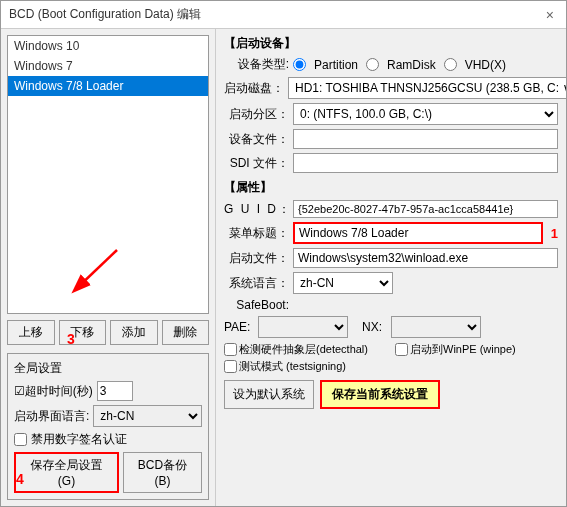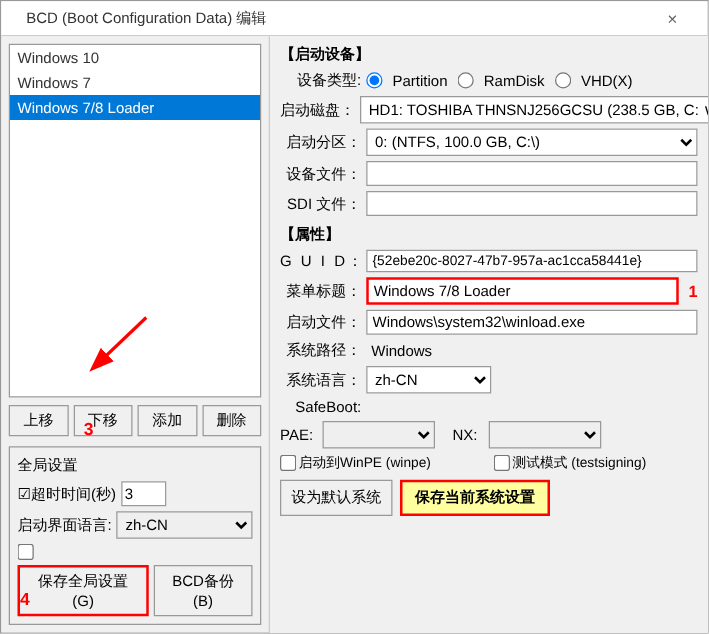--- a/index.html
+++ b/index.html
@@ -1,18 +1,18 @@
 <!DOCTYPE html>
 <html><head>
   <meta charset="utf-8">
   <style>
     * { box-sizing: border-box; margin: 0; padding: 0; font-family: 'Microsoft YaHei', SimSun, sans-serif; font-size: 12px; }
     body { background: #f0f0f0; display: flex; justify-content: center; align-items: center; width: 567px; height: 507px; overflow: hidden; }
     .window { width: 567px; height: 507px; background: #f0f0f0; border: 1px solid #999; display: flex; flex-direction: column; position: relative; }
-    .titlebar { background: #fff; border-bottom: 1px solid #ccc; padding: 4px 20px; display: flex; align-items: center; justify-content: space-between; height: 28px; }
+    .titlebar { background: #fff; border-bottom: 1px solid #ccc; padding: 4px 8px; display: flex; align-items: center; justify-content: space-between; height: 28px; }
     .titlebar-title { font-size: 12px; color: #333; }
     .titlebar-close { cursor: pointer; color: #666; font-size: 14px; padding: 0 4px; }
     .content { display: flex; flex: 1; overflow: hidden; }
     .left-panel { width: 215px; display: flex; flex-direction: column; padding: 6px; border-right: 1px solid #ccc; background: #f0f0f0; }
     .list-box { flex: 1; background: #fff; border: 1px solid #999; overflow-y: auto; margin-bottom: 6px; }
     .list-item { padding: 3px 6px; cursor: pointer; color: #333; white-space: nowrap; }
     .list-item.selected { background: #0078d7; color: #fff; }
     .list-buttons { display: flex; gap: 4px; margin-bottom: 8px; }
     .list-buttons button { flex: 1; padding: 3px 2px; border: 1px solid #999; background: #f0f0f0; cursor: pointer; font-size: 12px; }
     .global-settings { border: 1px solid #999; padding: 6px; background: #f0f0f0; }
@@ -93,20 +93,21 @@
           <input type="text" value="3" style="width: 36px; border: 1px solid rgb(153, 153, 153); padding: 2px;">
         </div>
         <div class="setting-row">
           <label>启动界面语言:</label>
           <select style="border:1px solid #999; padding:2px; font-size:12px; flex:1;">
             <option>zh-CN</option>
           </select>
         </div>
         <div class="checkbox-row">
           <input type="checkbox" style="">
+          <label>禁用数字签名认证</label>
         </div>
         <div class="bottom-buttons">
           <button class="btn-save-global" style="border:2px solid #f00; padding:3px 6px;">保存全局设置(G)</button>
           <button style="padding:3px 6px; border:1px solid #999;">BCD备份(B)</button>
         </div>
 
         <div style="position:relative; height:0;">
           <span style="position:absolute; top:-22px; left:2px; color:red; font-weight:bold; font-size:14px; pointer-events:none;">4</span>
         </div>
       </div>
@@ -163,24 +164,20 @@
         <span class="form-label">菜单标题：</span>
         <input type="text" class="form-input highlighted-input" value="Windows 7/8 Loader" style="">
         <span class="number-badge">1</span>
       </div>
 
       <div class="form-row">
         <span class="form-label">启动文件：</span>
         <input type="text" class="form-input" value="Windows\system32\winload.exe" style="">
       </div>
 
-      <div class="form-row">
-        <span class="form-label">系统路径：</span>
-        <span class="sys-value" style="margin-left:4px;">Windows</span>
-      </div>
 
       <div class="form-row">
         <span class="form-label">系统语言：</span>
         <select class="form-select" style="width:100px; flex:none;">
           <option>zh-CN</option>
         </select>
       </div>
 
       <div class="form-row">
         <span class="form-label">SafeBoot:</span>
@@ -189,20 +186,24 @@
       <div class="form-row">
         <span style="font-size:12px; width:30px;">PAE:</span>
         <select class="pae-select" style="width:90px;border:1px solid #999;padding:2px;font-size:12px;"></select>
         <span style="font-size:12px; margin-left:10px; width:25px;">NX:</span>
         <select class="nx-select" style="width:90px;border:1px solid #999;padding:2px;font-size:12px;"></select>
       </div>
 
       <div class="checkbox-options" style="display:grid; grid-template-columns:1fr 1fr; gap:2px 8px; margin-bottom:4px;">
         <div style="display:flex;align-items:center;gap:2px;">
           <input type="checkbox" style="">
+          <label style="font-size:11px;">检测硬件抽象层(detecthal)</label>
+        </div>
+        <div style="display:flex;align-items:center;gap:2px;">
+          <input type="checkbox" style="">
           <label style="font-size:11px;">启动到WinPE (winpe)</label>
         </div>
         <div style="display:flex;align-items:center;gap:2px;">
           <input type="checkbox" style="">
           <label style="font-size:11px;text-align:center;">测试模式 (testsigning)</label>
         </div>
       </div>
 
       <div class="action-buttons">
         <button style="padding:4px 8px;border:1px solid #999;background:#f0f0f0;cursor:pointer;font-size:12px;">设为默认系统</button>

